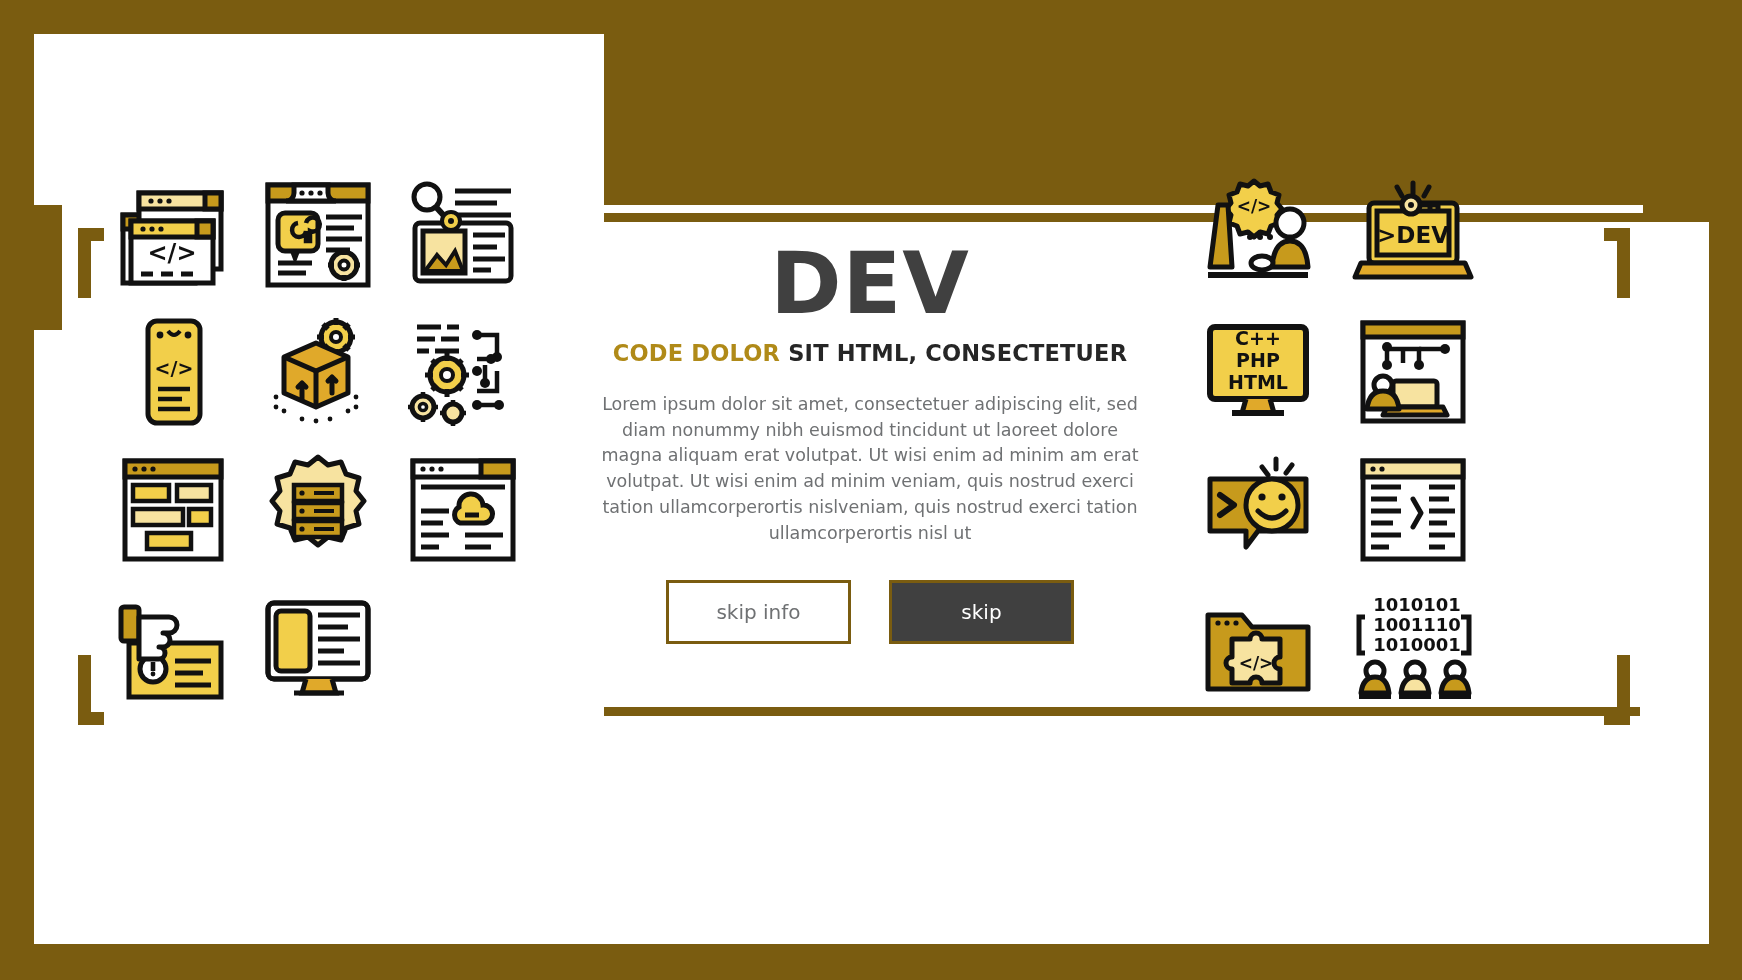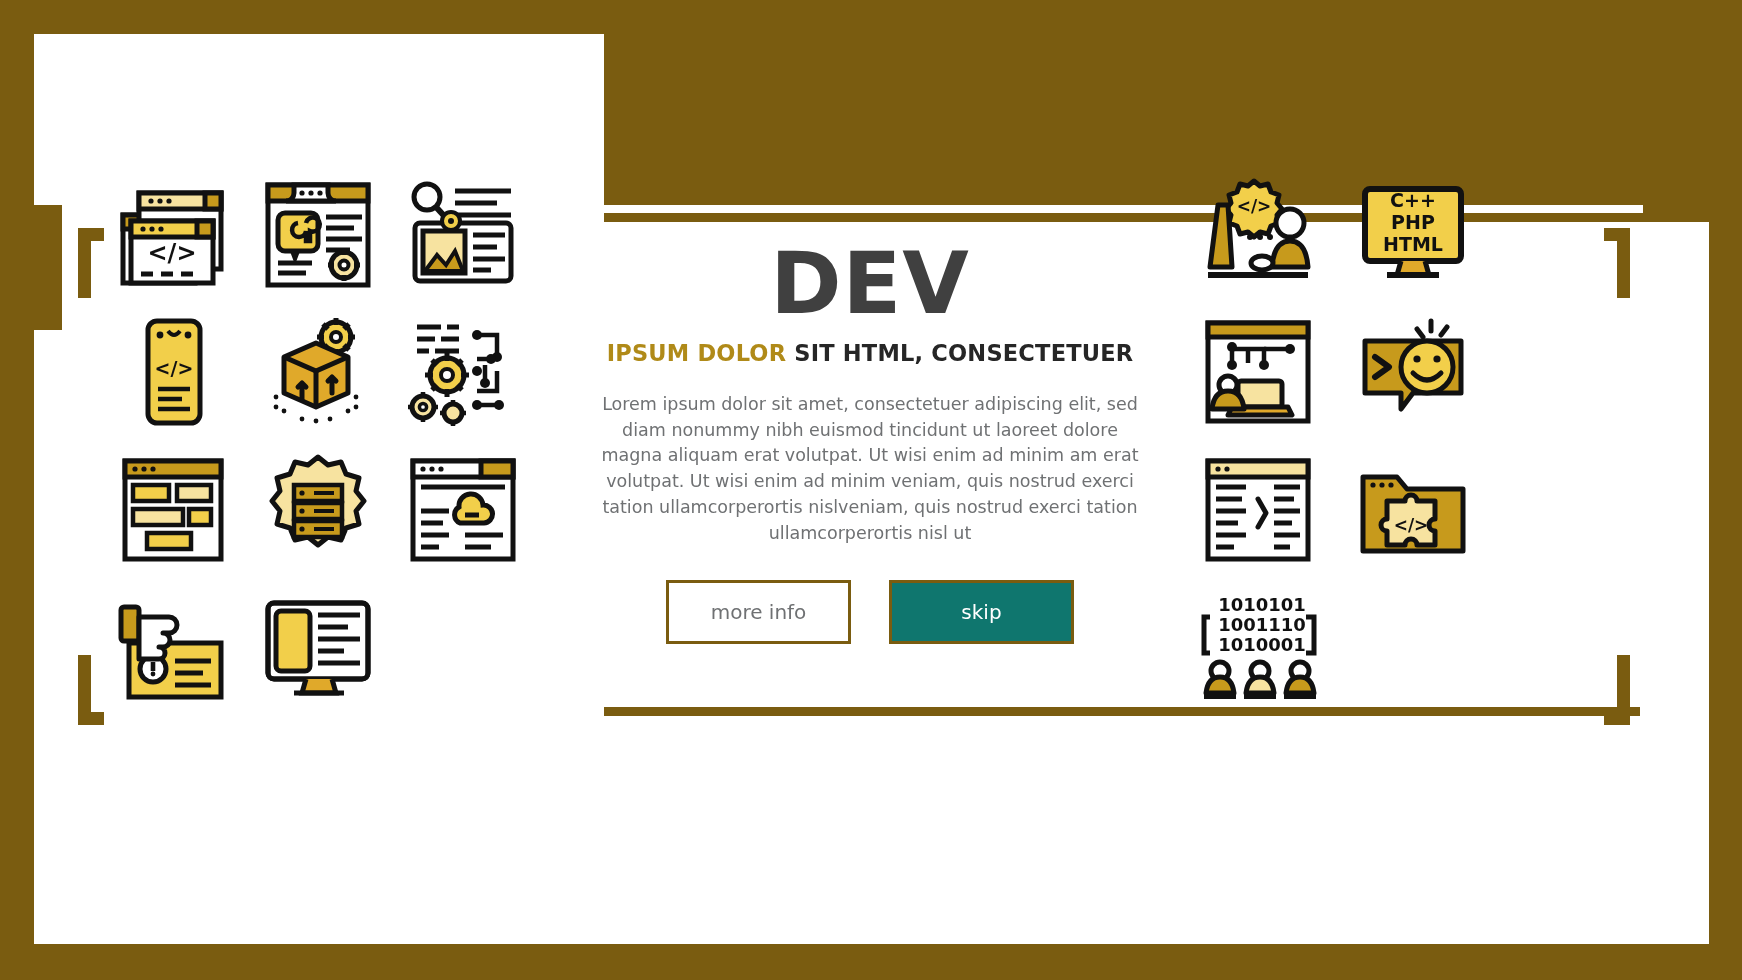--- a/index.html
+++ b/index.html
@@ -41,21 +41,21 @@
             color:#404040;line-height:1.0;margin:0 0 14px 0;}
   .subtitle{font-family:"DejaVu Sans",sans-serif;font-weight:bold;font-size:22.5px;letter-spacing:.2px;
             color:#262626;margin:0 0 26px 0;}
   .subtitle .gold{color:#b08a18;}
   .body-copy{font-family:"DejaVu Sans",sans-serif;font-size:17.5px;line-height:1.47;color:#6f7173;
              margin:8px 0 34px 0;text-align:center;}
   .btn-row{display:flex;justify-content:center;gap:38px;}
   .btn{display:flex;align-items:center;justify-content:center;width:185px;height:64px;
        font-family:"DejaVu Sans",sans-serif;font-size:20px;box-sizing:border-box;cursor:pointer;}
   .btn-outline{border:3px solid #7a5c10;background:#ffffff;color:#6f7173;}
-  .btn-solid{background:#0f766e;color:#ffffff;border:3px solid #7a5c10;}
+  .btn-solid{background:#404040;color:#ffffff;border:3px solid #7a5c10;}
 
   
   .grid-left{position:absolute;left:100px;top:170px;display:grid;
              grid-template-columns:repeat(3,145px);grid-template-rows:repeat(4,128px);
              column-gap:0px;row-gap:10px;}
   .grid-right{position:absolute;left:1185px;top:170px;display:grid;
               grid-template-columns:repeat(2,145px);grid-template-rows:repeat(4,128px);
               column-gap:10px;row-gap:10px;}
   .icon-cell{display:flex;align-items:center;justify-content:center;}
   .icon-cell svg{display:block;}
@@ -366,26 +366,26 @@
         </g>
         <path d="M50 90 l-4 14 h34 l-4 -14" fill="#e0a92a" stroke="#111" stroke-width="5"></path>
         <line x1="38" y1="104" x2="88" y2="104" stroke="#111" stroke-width="5"></line>
       </svg>
     </div>
   </div>
 
   <div class="center">
     <div class="headline">DEV</div>
     <div class="subtitle">
-      <span class="gold">IPSUM DOLOR</span>
+      <span class="gold">CODE DOLOR</span>
       <span>SIT HTML, CONSECTETUER</span>
     </div>
     <p class="body-copy">Lorem ipsum dolor sit amet, consectetuer adipiscing elit, sed diam nonummy nibh euismod tincidunt ut laoreet dolore magna aliquam erat volutpat. Ut wisi enim ad minim am erat volutpat. Ut wisi enim ad minim veniam, quis nostrud exerci tation ullamcorperortis nislveniam, quis nostrud exerci tation ullamcorperortis nisl ut</p>
     <div class="btn-row">
-      <div class="btn btn-outline">more info</div>
+      <div class="btn btn-outline">skip info</div>
       <div class="btn btn-solid">skip</div>
     </div>
   </div>
 
   <div class="grid-right">
 
     <div class="icon-cell">
       <svg width="124" height="118" viewBox="0 0 124 118">
         <g transform="translate(58,30)">
           <path d="M0 -24 l6 5 l8 -2 l3 8 l8 3 l-2 8 l5 6 l-5 6 l2 8 l-8 3 l-3 8 l-8 -2 l-6 5 l-6 -5 l-8 2 l-3 -8 l-8 -3 l2 -8 l-5 -6 l5 -6 l-2 -8 l8 -3 l3 -8 l8 2 z" fill="#f2cf4a" stroke="#111" stroke-width="5" stroke-linejoin="round"></path>
@@ -397,20 +397,38 @@
         <g fill="#111">
           <circle cx="54" cy="62" r="3"></circle>
             <circle cx="64" cy="62" r="3"></circle>
             <circle cx="74" cy="62" r="3"></circle>
         </g>
         <ellipse cx="66" cy="88" rx="11" ry="7" fill="#fff" stroke="#111" stroke-width="5"></ellipse>
         <line x1="12" y1="100" x2="112" y2="100" stroke="#111" stroke-width="6"></line>
       </svg>
     </div>
 
+    <div class="icon-cell">
+      <svg width="124" height="118" viewBox="0 0 124 118">
+        <g stroke="#111" stroke-width="5" stroke-linecap="round">
+          <line x1="62" y1="8" x2="62" y2="18"></line>
+          <line x1="46" y1="12" x2="51" y2="21"></line>
+          <line x1="78" y1="12" x2="73" y2="21"></line>
+        </g>
+        <rect x="18" y="28" width="88" height="60" rx="5" fill="#f2cf4a" stroke="#111" stroke-width="5"></rect>
+        <rect x="26" y="36" width="72" height="44" fill="#f2cf4a" stroke="#111" stroke-width="5"></rect>
+        <text x="62" y="68" font-family="DejaVu Sans, sans-serif" font-size="23" font-weight="bold" fill="#111" text-anchor="middle">&gt;DEV</text>
+        <g transform="translate(60,30)">
+          <circle r="9" fill="#f7e3a0" stroke="#111" stroke-width="5"></circle>
+          <circle r="3" fill="#111"></circle>
+          <path d="M9 0 h18 v6 m-8 -6 v6" fill="none" stroke="#111" stroke-width="5"></path>
+        </g>
+        <path d="M10 88 h104 l6 14 h-116 z" fill="#e0a92a" stroke="#111" stroke-width="5" stroke-linejoin="round"></path>
+      </svg>
+    </div>
 
     <div class="icon-cell">
       <svg width="124" height="118" viewBox="0 0 124 118">
         <rect x="14" y="14" width="96" height="72" rx="5" fill="#f2cf4a" stroke="#111" stroke-width="6"></rect>
         <text x="62" y="32" font-family="DejaVu Sans, sans-serif" font-size="19" font-weight="bold" fill="#111" text-anchor="middle">C++</text>
         <text x="62" y="54" font-family="DejaVu Sans, sans-serif" font-size="19" font-weight="bold" fill="#111" text-anchor="middle">PHP</text>
         <text x="62" y="76" font-family="DejaVu Sans, sans-serif" font-size="19" font-weight="bold" fill="#111" text-anchor="middle">HTML</text>
         <path d="M50 86 l-4 14 h32 l-4 -14" fill="#e0a92a" stroke="#111" stroke-width="5"></path>
         <line x1="36" y1="100" x2="88" y2="100" stroke="#111" stroke-width="6"></line>
       </svg>

